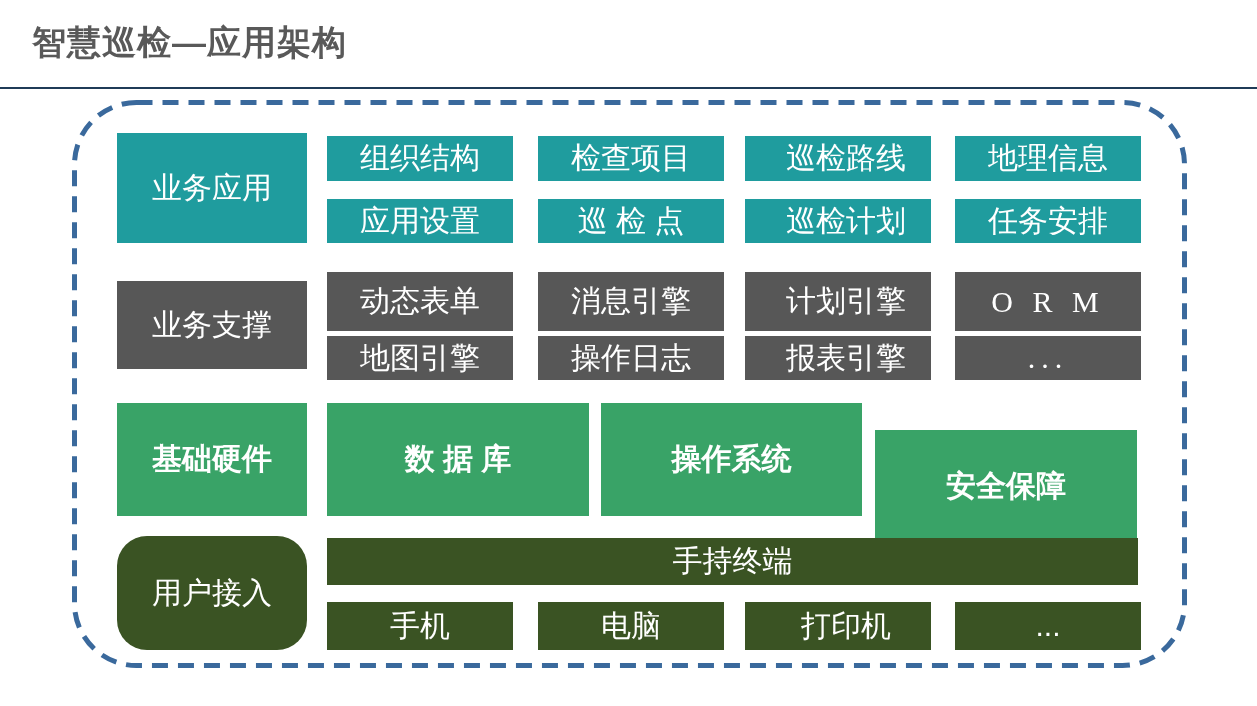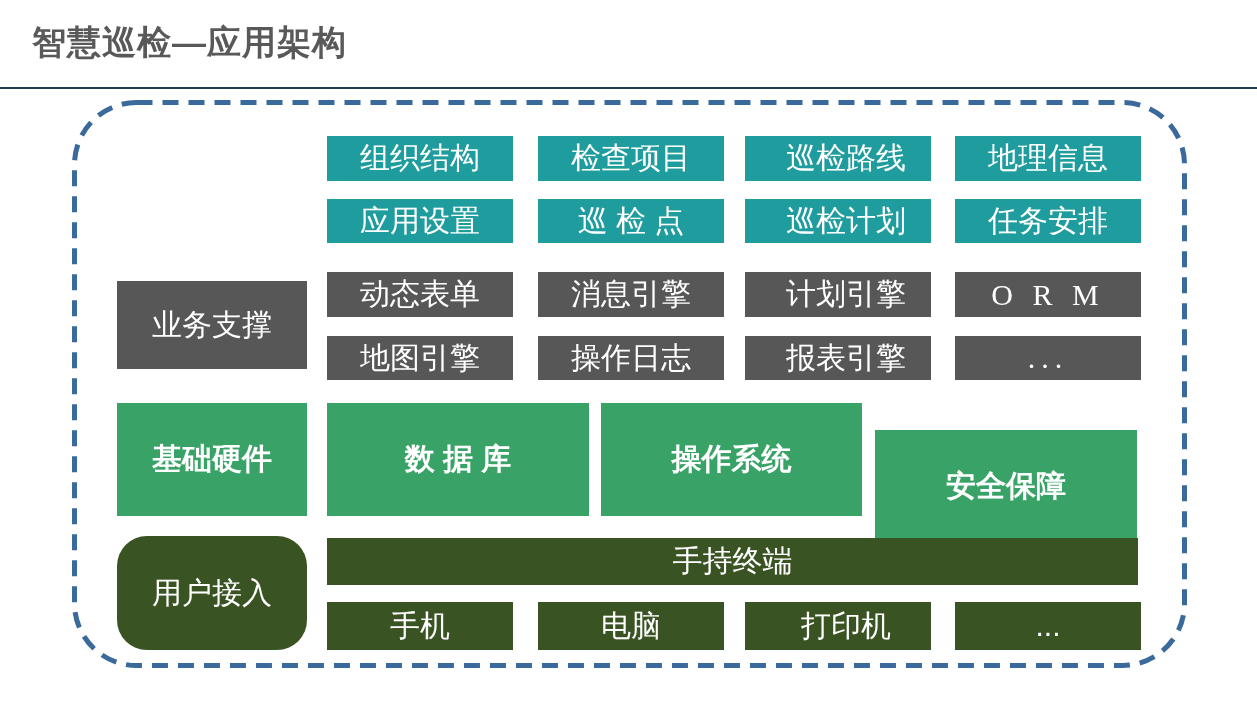--- a/index.html
+++ b/index.html
@@ -74,38 +74,39 @@
   .g2  { left: 529px; width: 261px; }
   .g3  { left: 803px; width: 262px; margin-top: 27px; }
   .bannerpos { left: 255px; width: 811px; }
   
   .lab1 { top: 33px;  height: 110px; }
   .lab2 { top: 168px; height: 88px; margin-top: 13px; }
   .lab3 { top: 303px; height: 113px; }
   .lab4 { top: 436px; height: 114px; border-radius: 30px; }
   .r1a  { top: 36px;  height: 45px; }
   .r1b  { top: 99px;  height: 44px; }
-  .r2a  { top: 172px; height: 45px; }
+  .r2a  { top: 172px; height: 59px; }
   .r2b  { top: 236px; height: 44px; }
   .r3   { top: 303px; height: 113px; }
   .r4a  { top: 438px; height: 47px; }
   .r4b  { top: 502px; height: 48px; }
 </style>
 </head>
 <body>
 
 <div class="page-title">智慧巡检—应用架构</div>
 <div class="title-rule"></div>
 
 <div class="diagram">
 
   <svg class="dashed-border" viewBox="0 0 1115 568" xmlns="http://www.w3.org/2000/svg" aria-hidden="true">
     <rect x="2.5" y="2.5" width="1110" height="563" rx="62" ry="62" fill="none" stroke="var(--borderblue)" stroke-width="5" stroke-dasharray="16 10"></rect>
   </svg>
 
+  <div class="cell teal lab lab1">业务应用</div>
   <div class="cell teal x1 r1a">组织结构</div>
   <div class="cell teal x2 r1a">检查项目</div>
   <div class="cell teal x3 r1a">巡检路线</div>
   <div class="cell teal x4 r1a">地理信息</div>
   <div class="cell teal x1 r1b">应用设置</div>
   <div class="cell teal x2 r1b">巡 检 点</div>
   <div class="cell teal x3 r1b">巡检计划</div>
   <div class="cell teal x4 r1b">任务安排</div>
 
   <div class="cell slate lab lab2">业务支撑</div>

